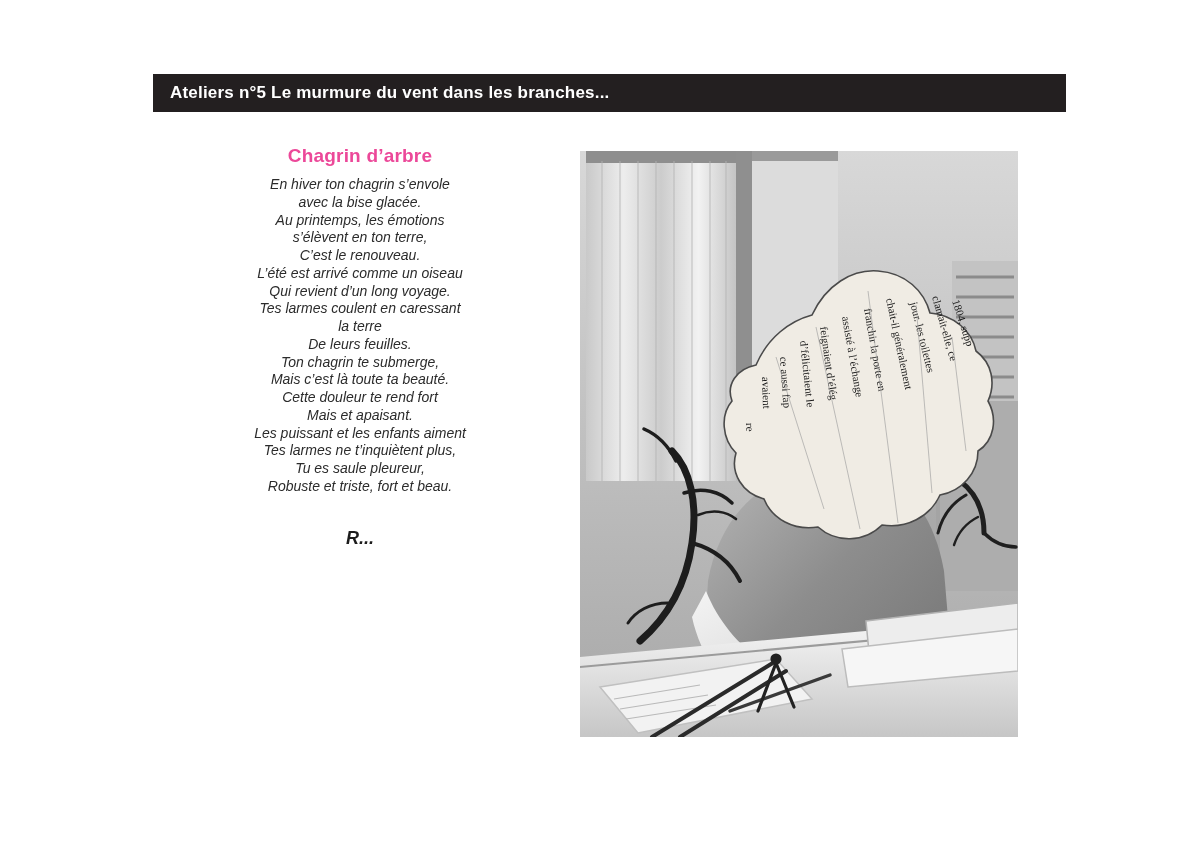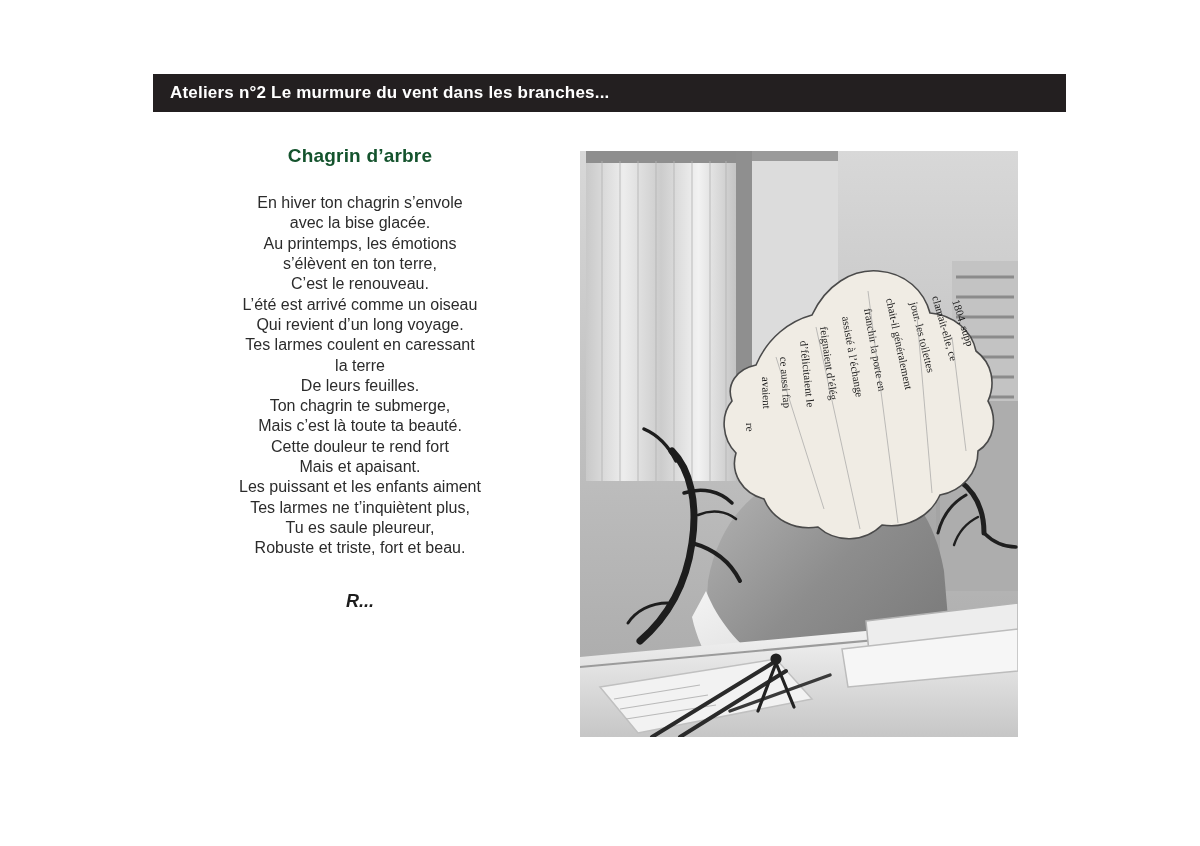--- a/index.html
+++ b/index.html
@@ -42,26 +42,27 @@
   .poem-col {
     position: absolute;
     left: 150px;
     top: 145px;
     width: 420px;
     text-align: center;
   }
   .poem-title {
     font-size: 19px;
     font-weight: bold;
-    color: #14532d;
+    color: #ec4899;
     letter-spacing: 0.2px;
-    margin-bottom: 26px;
+    margin-bottom: 9px;
   }
   .poem-body {
-    font-size: 16px;
+    font-size: 14px;
+    font-style: italic;
     color: #2b2b2b;
     line-height: 1.27;
   }
   .poem-line {
     white-space: nowrap;
   }
   .poem-signature {
     margin-top: 32px;
     font-size: 18px;
     font-weight: bold;
@@ -87,21 +88,21 @@
     font-family: "Liberation Serif", serif;
     fill: #1a1a1a;
   }
 </style>
 </head>
 <body>
 
 <div class="page">
 
   <div class="header-bar">
-    <div class="header-title">Ateliers n°2 Le murmure du vent dans les branches...</div>
+    <div class="header-title">Ateliers n°5 Le murmure du vent dans les branches...</div>
   </div>
 
   <div class="poem-col">
     <div class="poem-title">Chagrin d’arbre</div>
     <div class="poem-body">
       <div class="poem-line">En hiver ton chagrin s’envole</div>
       <div class="poem-line">avec la bise glacée.</div>
       <div class="poem-line">Au printemps, les émotions</div>
       <div class="poem-line">s’élèvent en ton terre,</div>
       <div class="poem-line">C’est le renouveau.</div>

